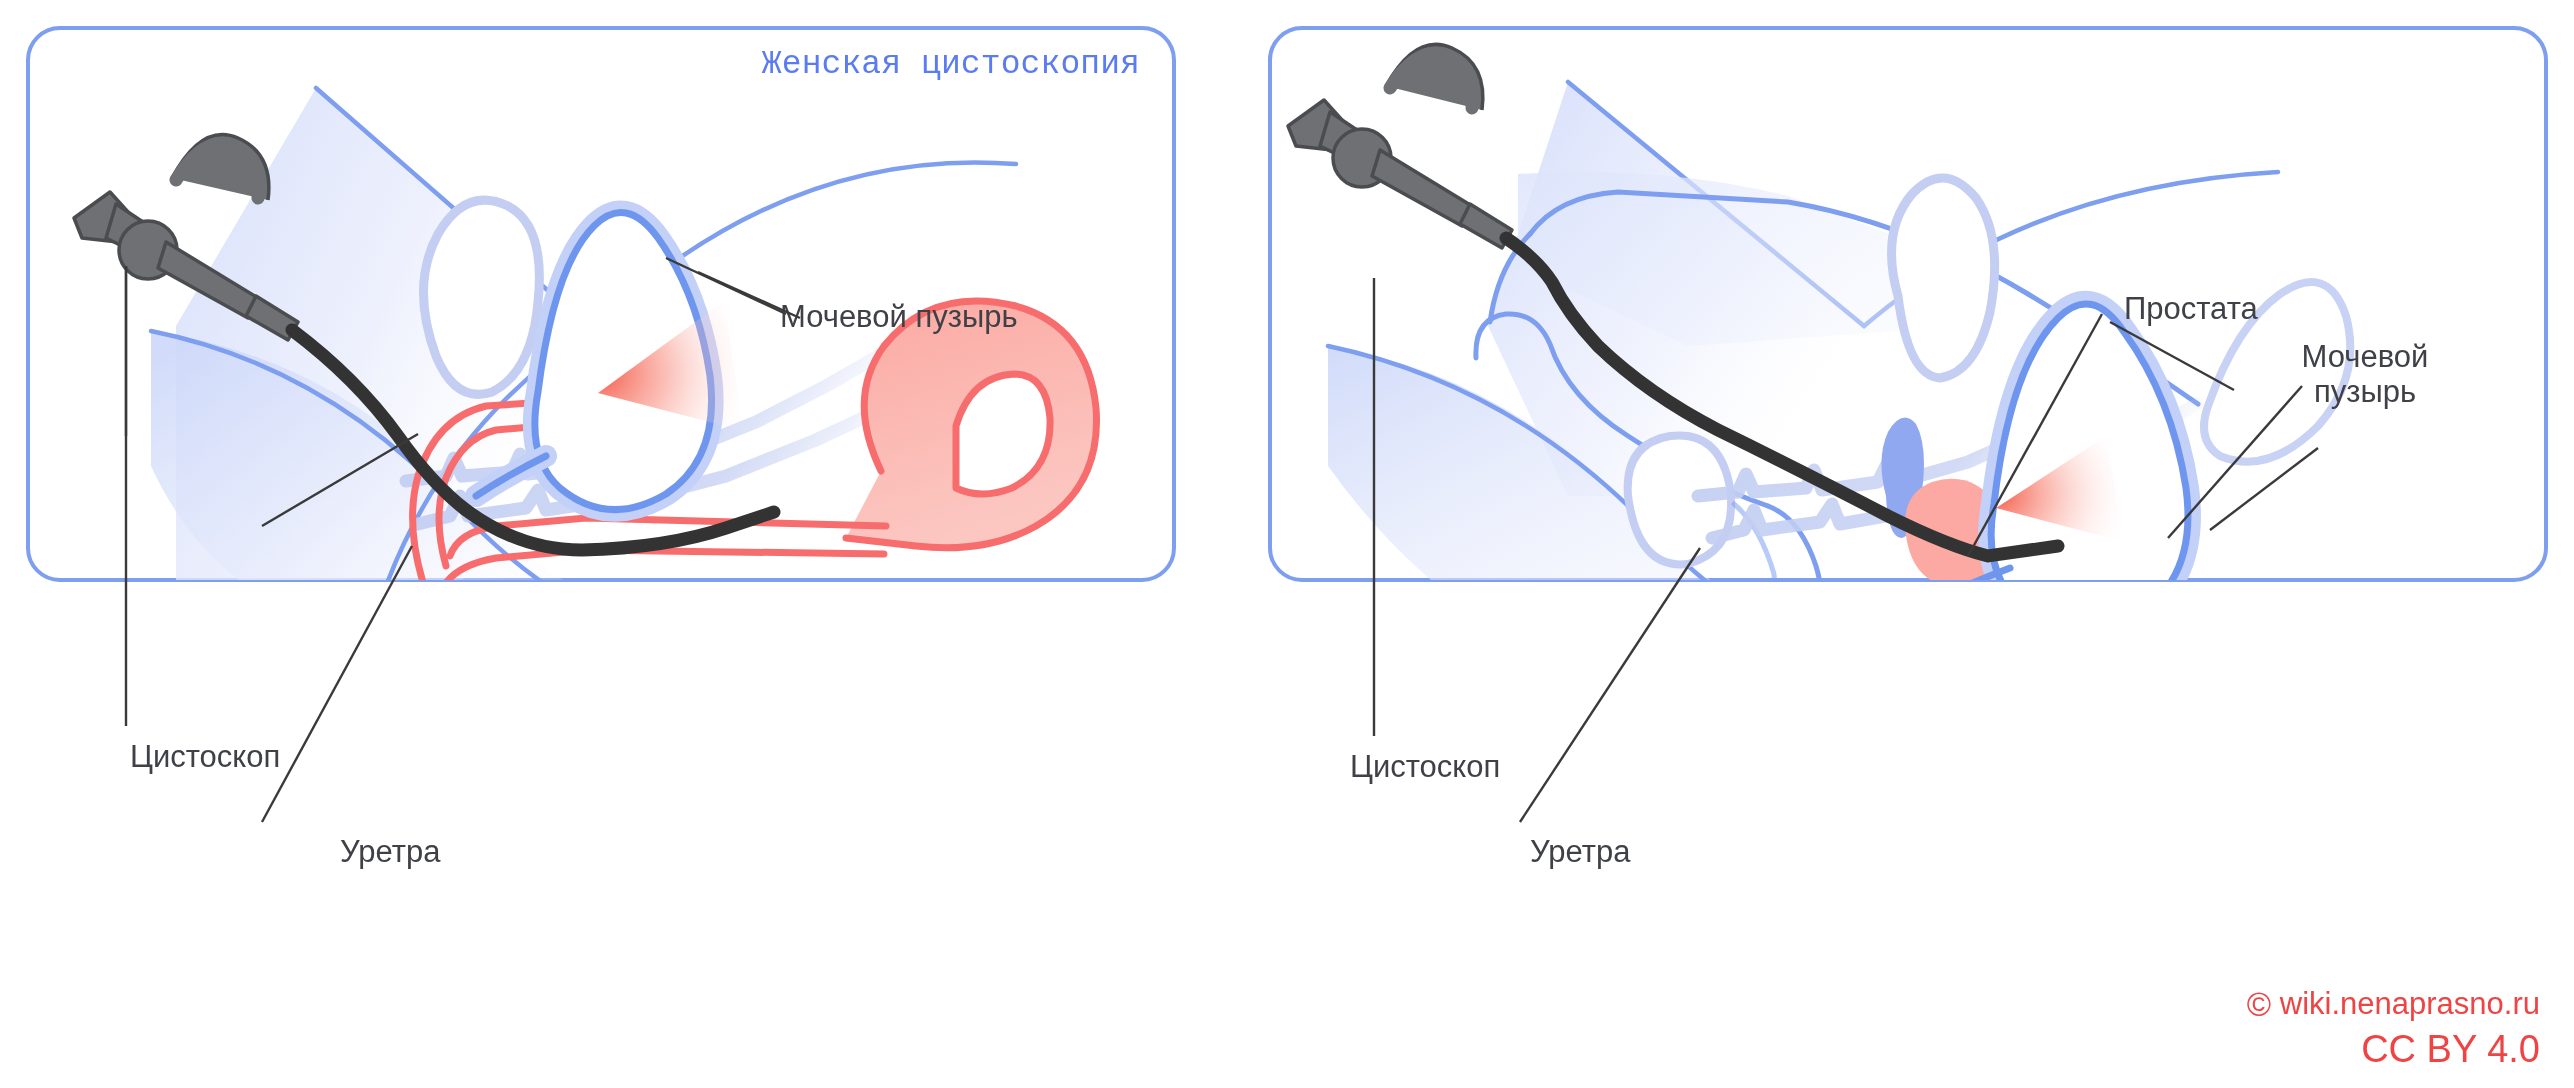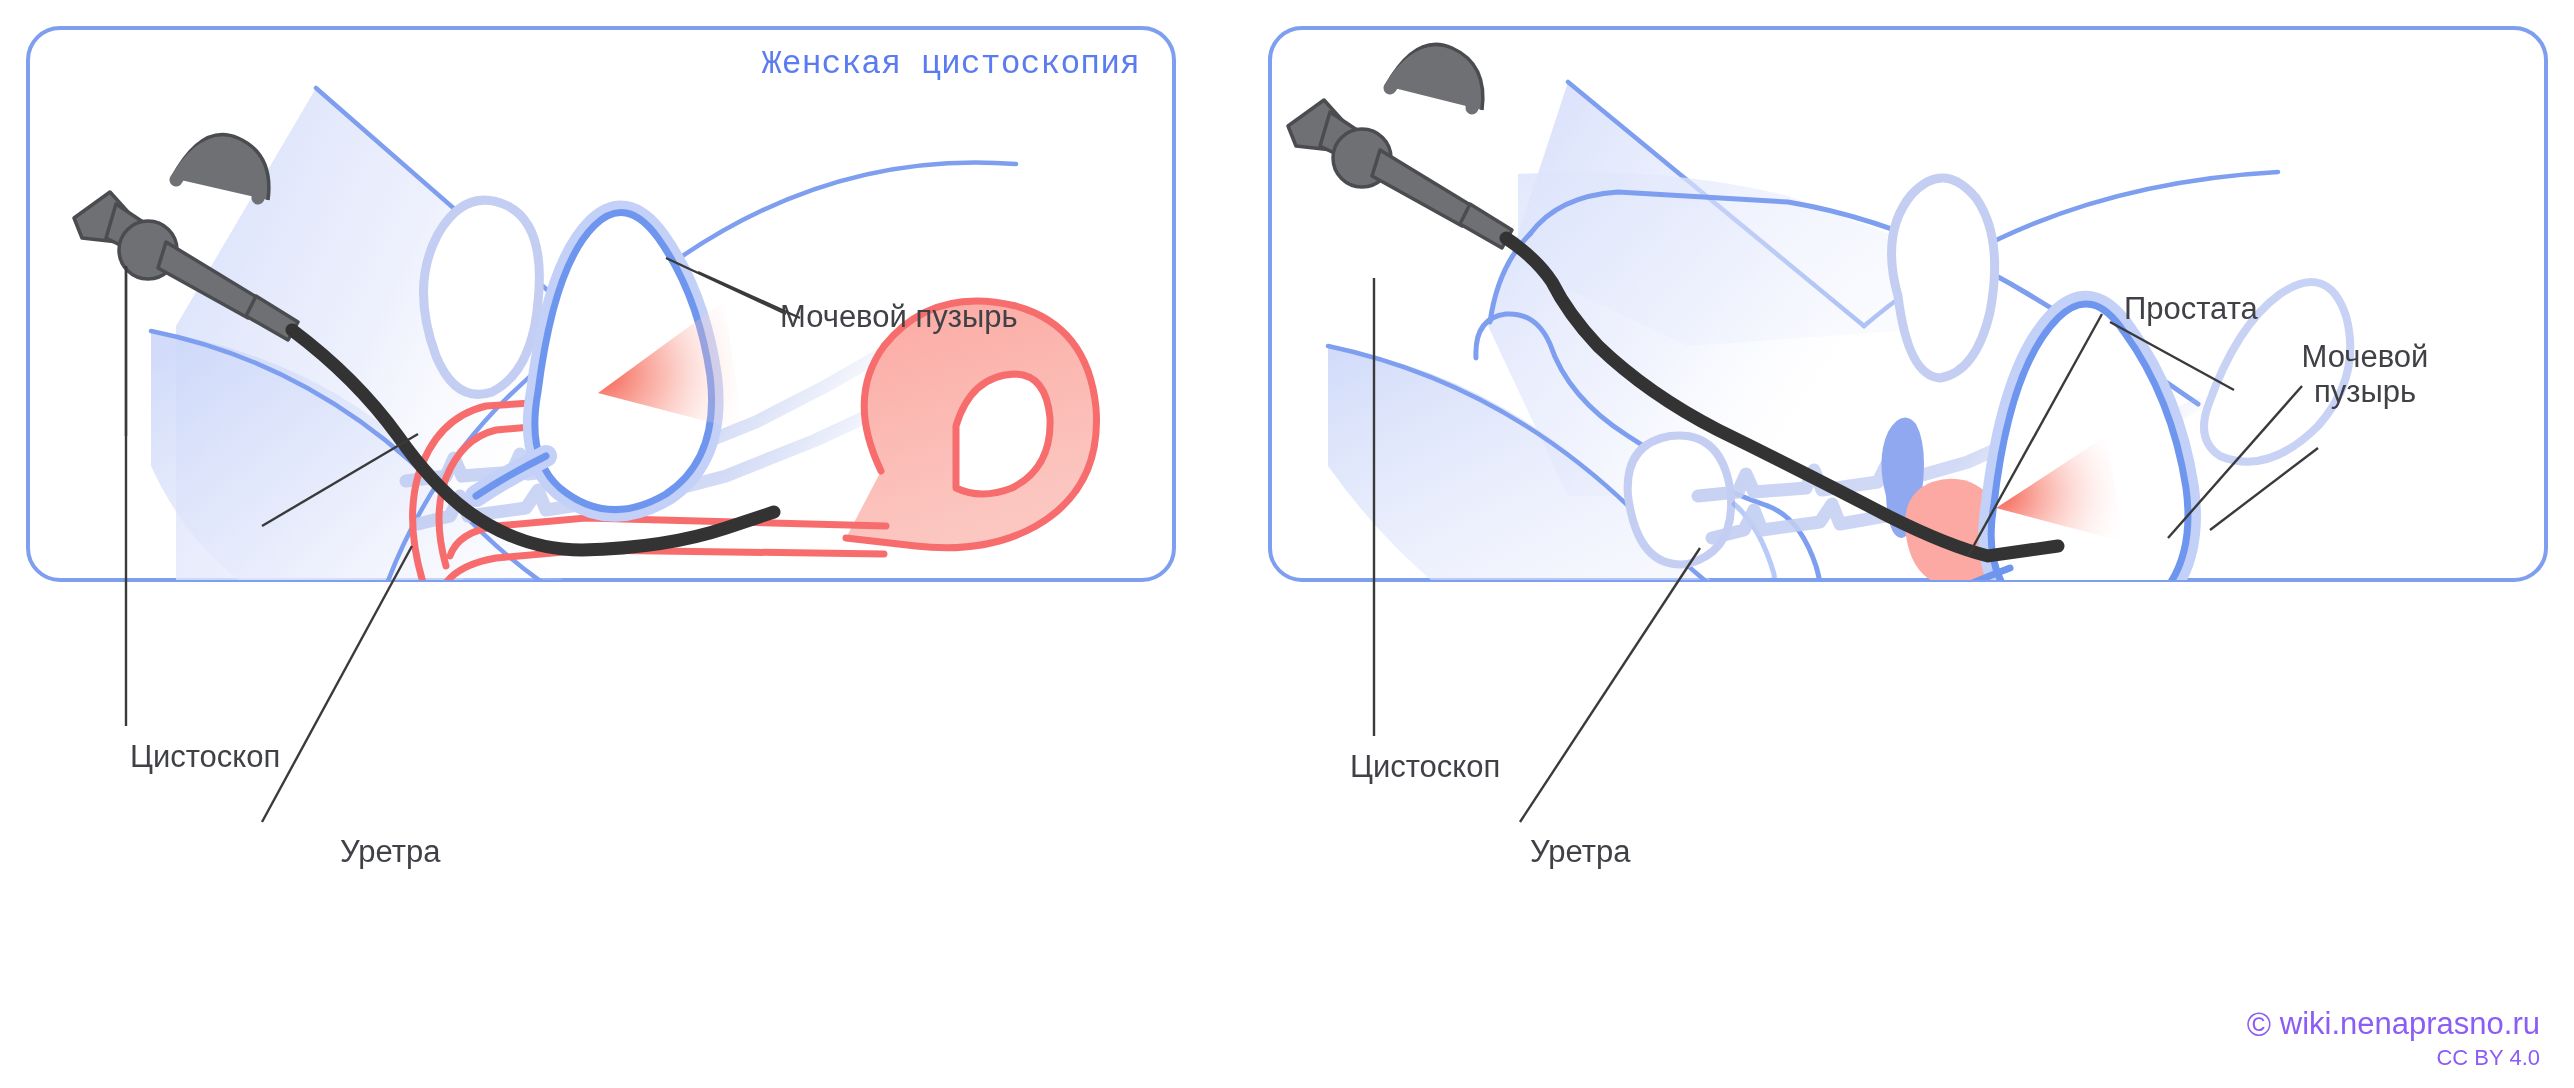--- a/index.html
+++ b/index.html
@@ -57,25 +57,25 @@
     top: 0;
     overflow: visible;
     pointer-events: none;
   }
 
   #credit {
     position: absolute;
     right: 34px;
     bottom: 16px;
     text-align: right;
-    color: #8b5cf6;
+    color: #ef4444;
     font-size: 31px;
     line-height: 1.22;
   }
-  #credit .line2 { font-size: 22px; }
+  #credit .line2 { font-size: 38px; }
   .cpy { font-size: 33px; vertical-align: -2px; }
 </style>
 </head>
 <body>
 
 <div id="stage">
 
   <div class="panel" id="panel-female"></div>
 
   <div class="panel-title" style="left:480px; right:auto; top:46px; width:660px; text-align:right;font-family:Liberation Mono, monospace;">Женская цистоскопия</div>

